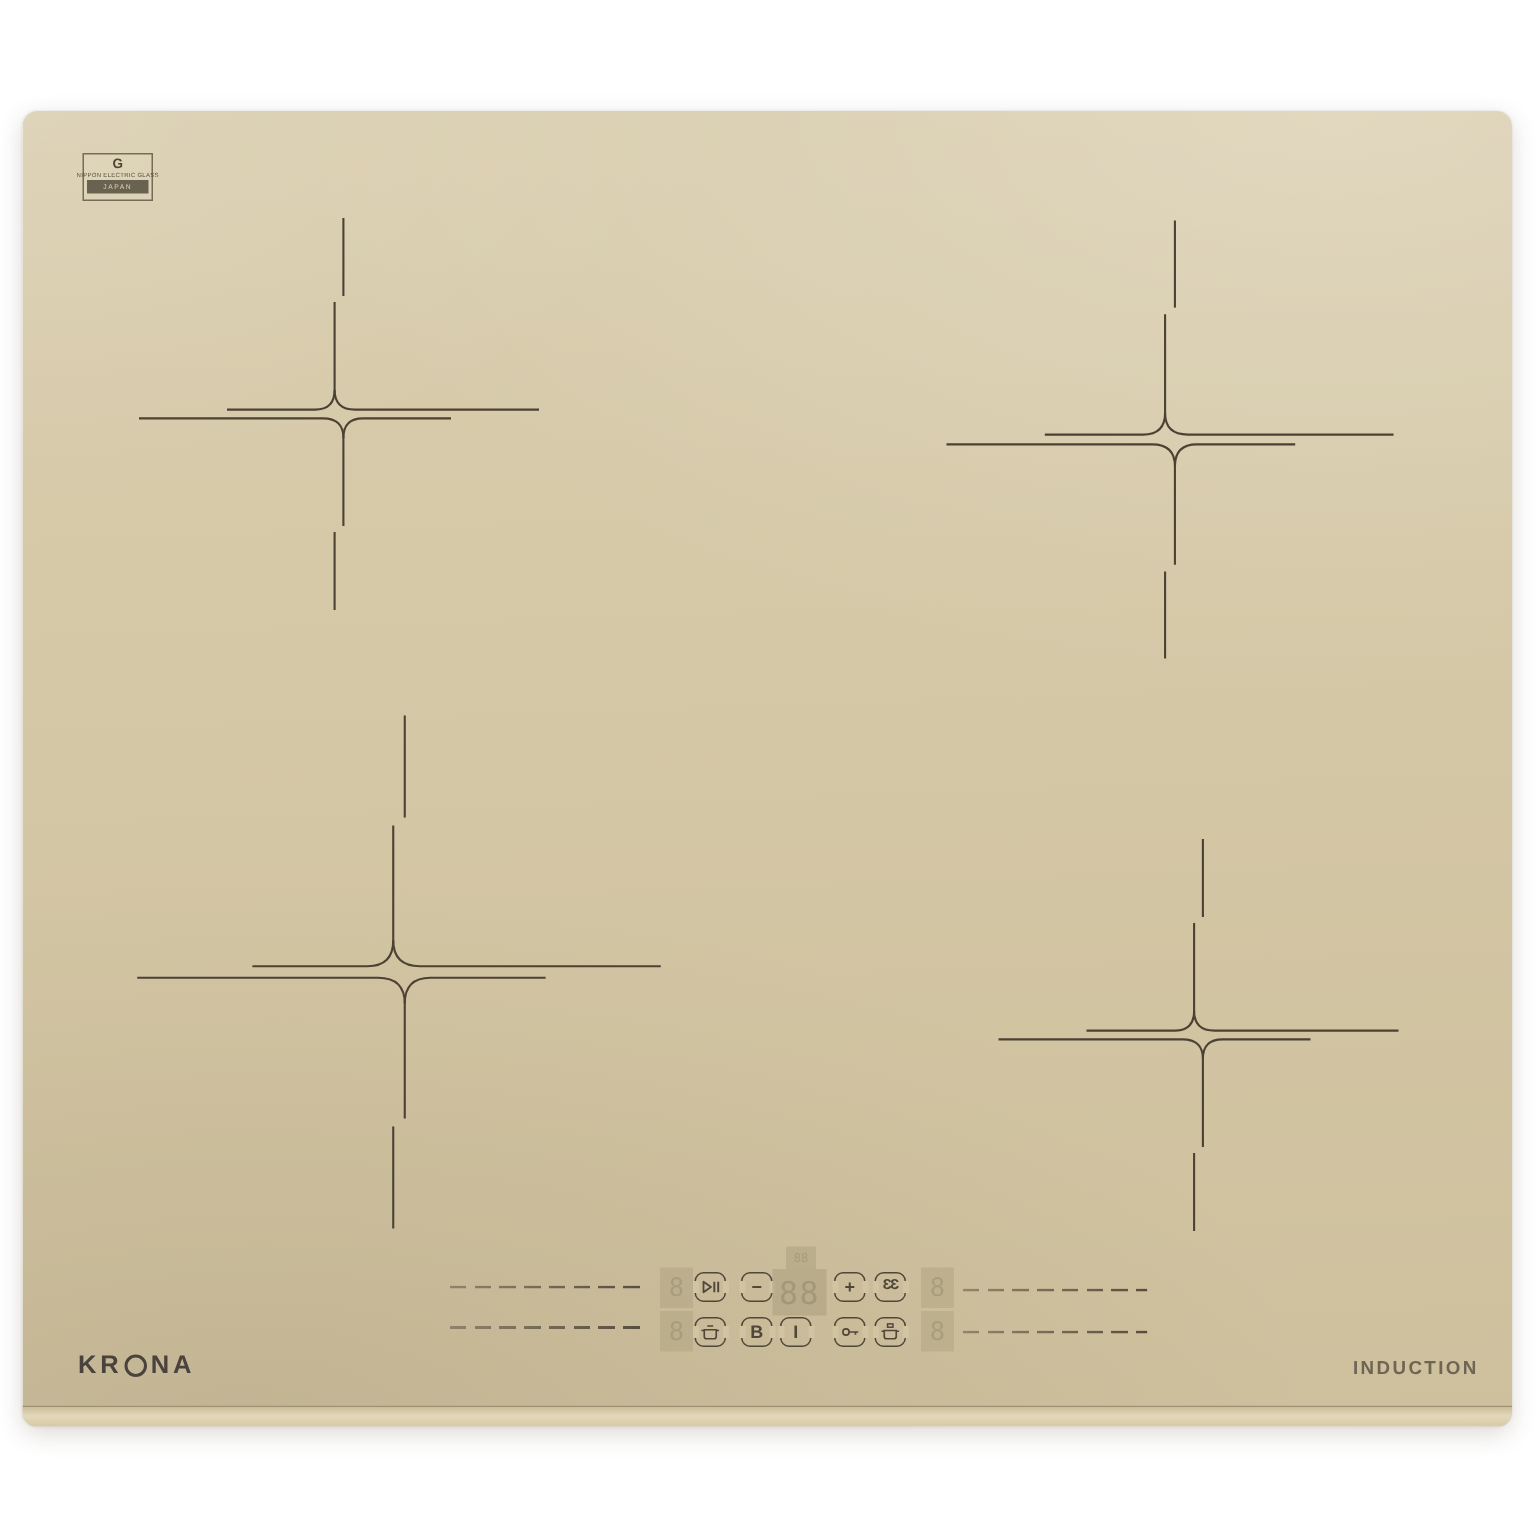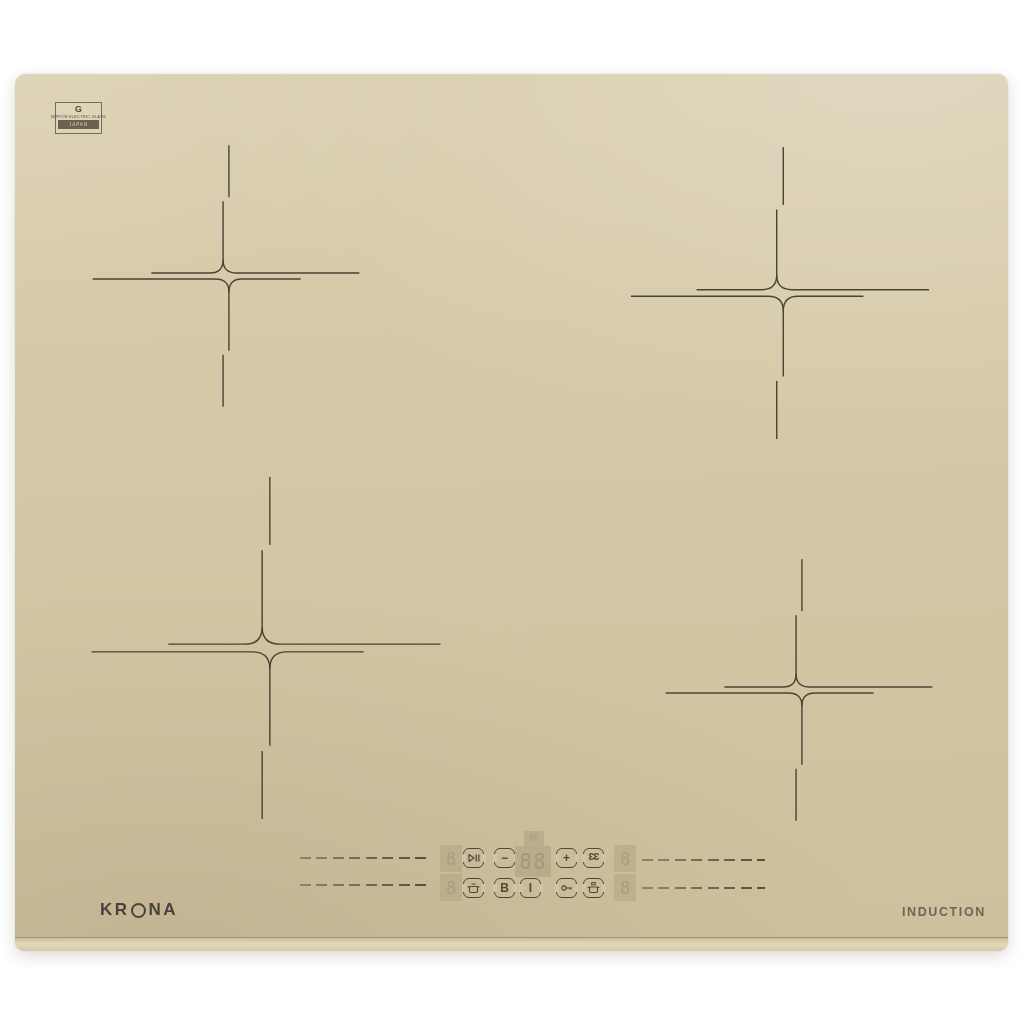--- a/index.html
+++ b/index.html
@@ -92,21 +92,21 @@
   }
   .btn::before{left:-2.5px;}
   .btn::after{right:-2.5px;}
   .btn .glyph{position:relative;z-index:1;font-family:"Liberation Sans",sans-serif;}
   .btn .glyph.small{font-size:10px;letter-spacing:-1px;font-family:Liberation Mono, monospace;}
   .btn svg{position:relative;z-index:1;display:block;}
   
   .krona{
     position:absolute;left:37px;top:827px;height:18px;
     display:flex;align-items:center;
-    color:#4a433d;font-weight:bold;font-size:17px;letter-spacing:2.5px;margin-left:48px;
+    color:#4a433d;font-weight:bold;font-size:17px;letter-spacing:2.5px;
   }
   .krona .ring{
     display:inline-block;width:11px;height:11px;border:2.6px solid #4a433d;
     border-radius:50%;margin:0 3px 0 1px;
   }
   .induction{
     position:absolute;left:887px;top:831px;
     color:#6e6555;font-weight:bold;font-size:12.5px;letter-spacing:1.6px;text-align:right;
   }
 </style>

